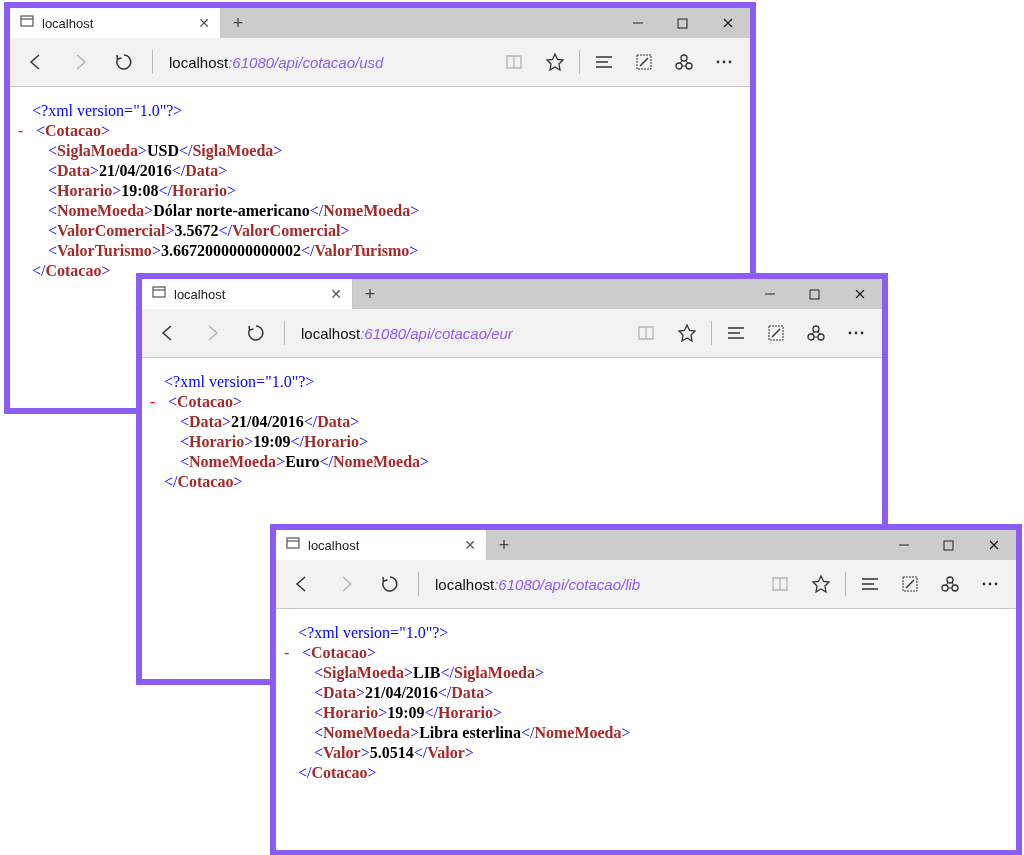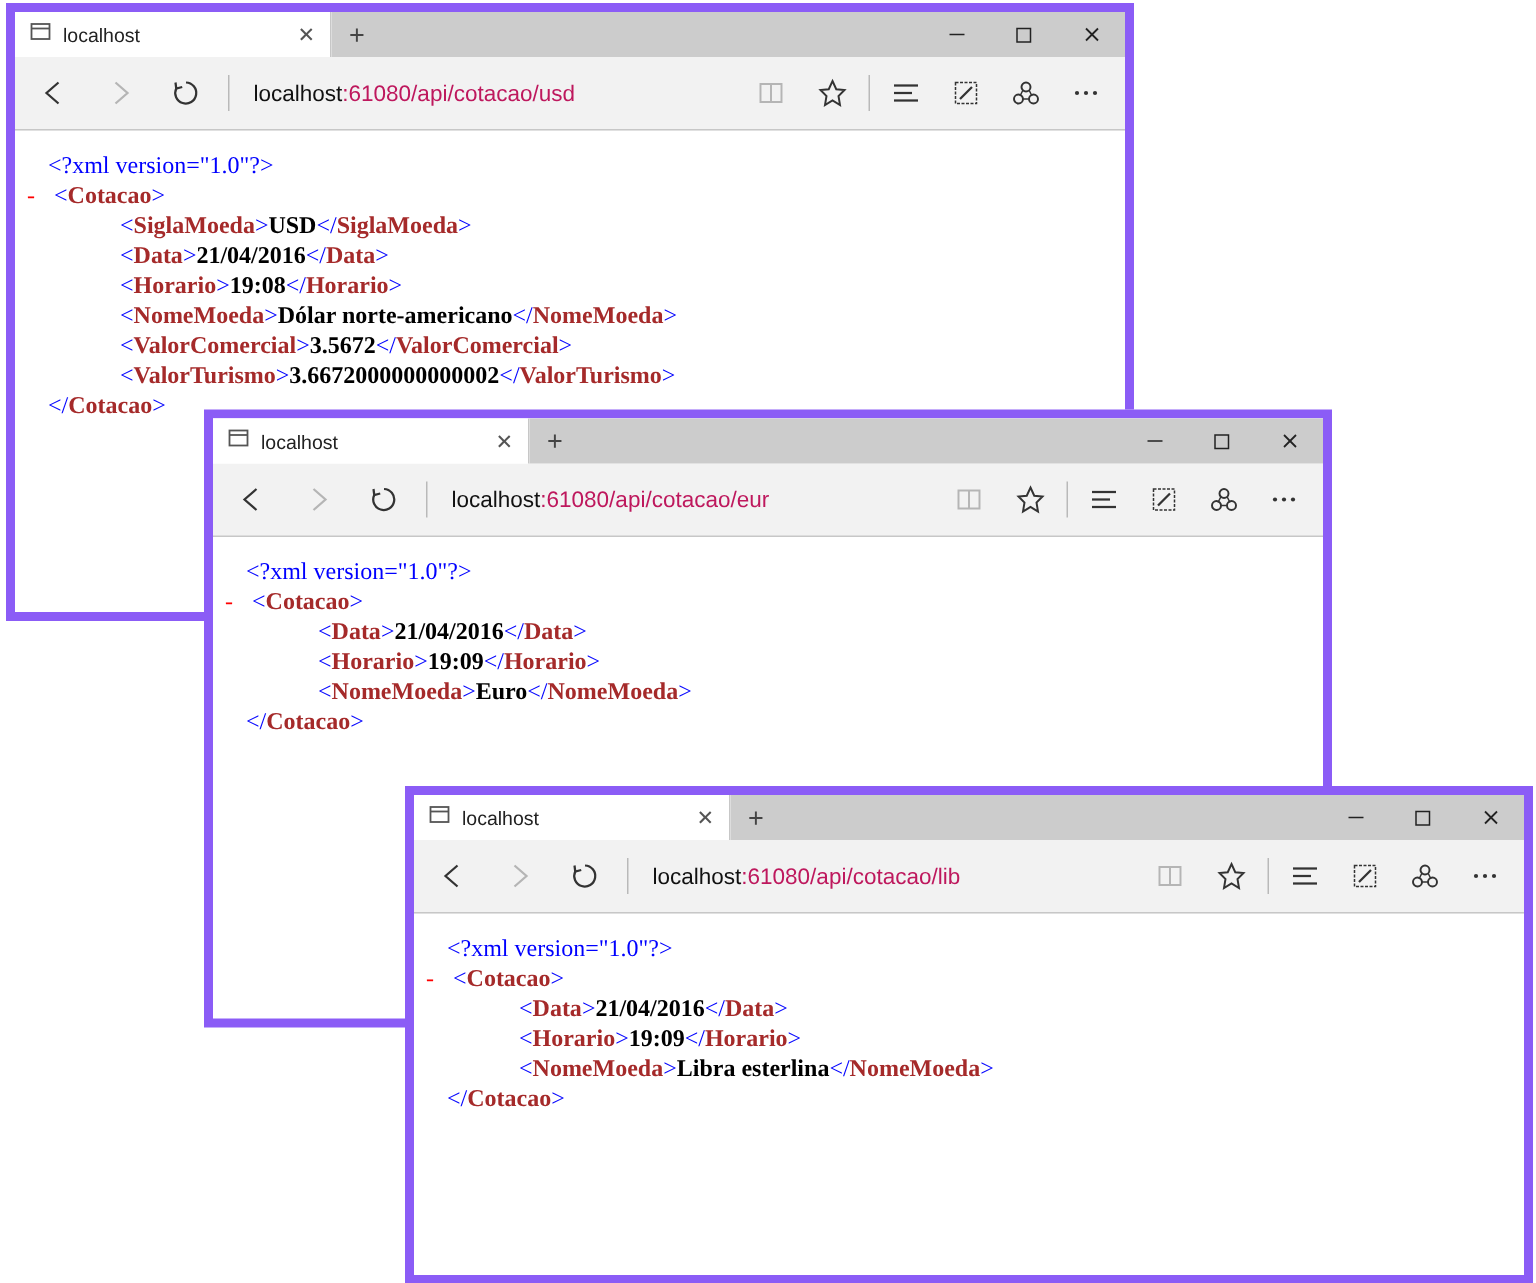--- a/index.html
+++ b/index.html
@@ -13,31 +13,31 @@
   .new-tab { width:34px; height:100%; display:flex; align-items:center; justify-content:center; color:#444; font-size:18px;}
   .sys-buttons { display:flex; align-items:center; height:100%; }
   .sys-btn { width:45px; height:100%; display:flex; align-items:center; justify-content:center; color:#222;}
   .sys-btn svg { display:block; }
   .toolbar { height:48px; background:#f2f2f2; border-bottom:1px solid #c7c7c7; display:flex; align-items:center; padding:0 6px; gap:4px;}
   .tool-btn { width:40px; height:40px; display:flex; align-items:center; justify-content:center; color:#333; }
   .tool-btn.disabled { color:#b5b5b5; }
   .sep { width:1px; height:24px; background:#b9b9b9; margin:0 4px;}
   .addr { flex:1; display:flex; align-items:center; padding:0 8px; font-size:15px; color:#333;}
   .addr .host { color:#111; }
-  .addr .path { color:#be185d; }
+  .addr .path { color:#8b5cf6;font-style:italic; }
   .right-tools { display:flex; align-items:center;}
   .content { padding:14px 8px 14px 8px; font-family: "Times New Roman", Times, serif; font-size:16px; line-height:1.25; white-space:nowrap;}
   .xml-line { }
   .decl { color:#0000ff; }
   .dash { color:#ff0000; display:inline-block; width:14px;}
   .tag  { color:#a52a2a;font-weight:bold; }
   .ang  { color:#0000ff; }
   .val  { color:#000; font-weight:bold; }
   .l0 { margin-left:14px; }
-  .l1 { margin-left:62px; }
+  .l1 { margin-left:30px; }
   svg { overflow:visible; }
 </style>
 </head>
 <body>
 
 <div class="window" style="left:4px; top:2px; width:740px; height:400px;">
   <div class="titlebar">
     <div class="tab">
       <span class="tab-icon">
         <svg width="14" height="14">
@@ -354,19 +354,21 @@
             <circle cx="10" cy="10" r="1.4" fill="#333"></circle>
             <circle cx="16" cy="10" r="1.4" fill="#333"></circle>
           </svg>
         </div>
     </div>
   </div>
   <div class="content">
     <div class="xml-line l0"><span class="decl">&lt;?xml version="1.0"?&gt;</span></div>
     <div class="xml-line"><span class="dash">-</span>&nbsp;<span class="ang">&lt;</span><span class="tag">Cotacao</span><span class="ang">&gt;</span></div>
     <div id="fields-2">
+        <div class="xml-line l1"><span class="ang">&lt;</span><span class="tag">SiglaMoeda</span><span class="ang">&gt;</span><span class="val">LIB</span><span class="ang">&lt;/</span><span class="tag">SiglaMoeda</span><span class="ang">&gt;</span></div>
         <div class="xml-line l1"><span class="ang">&lt;</span><span class="tag">Data</span><span class="ang">&gt;</span><span class="val">21/04/2016</span><span class="ang">&lt;/</span><span class="tag">Data</span><span class="ang">&gt;</span></div>
         <div class="xml-line l1"><span class="ang">&lt;</span><span class="tag">Horario</span><span class="ang">&gt;</span><span class="val">19:09</span><span class="ang">&lt;/</span><span class="tag">Horario</span><span class="ang">&gt;</span></div>
         <div class="xml-line l1"><span class="ang">&lt;</span><span class="tag">NomeMoeda</span><span class="ang">&gt;</span><span class="val">Libra esterlina</span><span class="ang">&lt;/</span><span class="tag">NomeMoeda</span><span class="ang">&gt;</span></div>
+        <div class="xml-line l1"><span class="ang">&lt;</span><span class="tag">Valor</span><span class="ang">&gt;</span><span class="val">5.0514</span><span class="ang">&lt;/</span><span class="tag">Valor</span><span class="ang">&gt;</span></div>
       </div>
     <div class="xml-line l0"><span class="ang">&lt;/</span><span class="tag">Cotacao</span><span class="ang">&gt;</span></div>
   </div>
 </div>
 
 </body></html>

